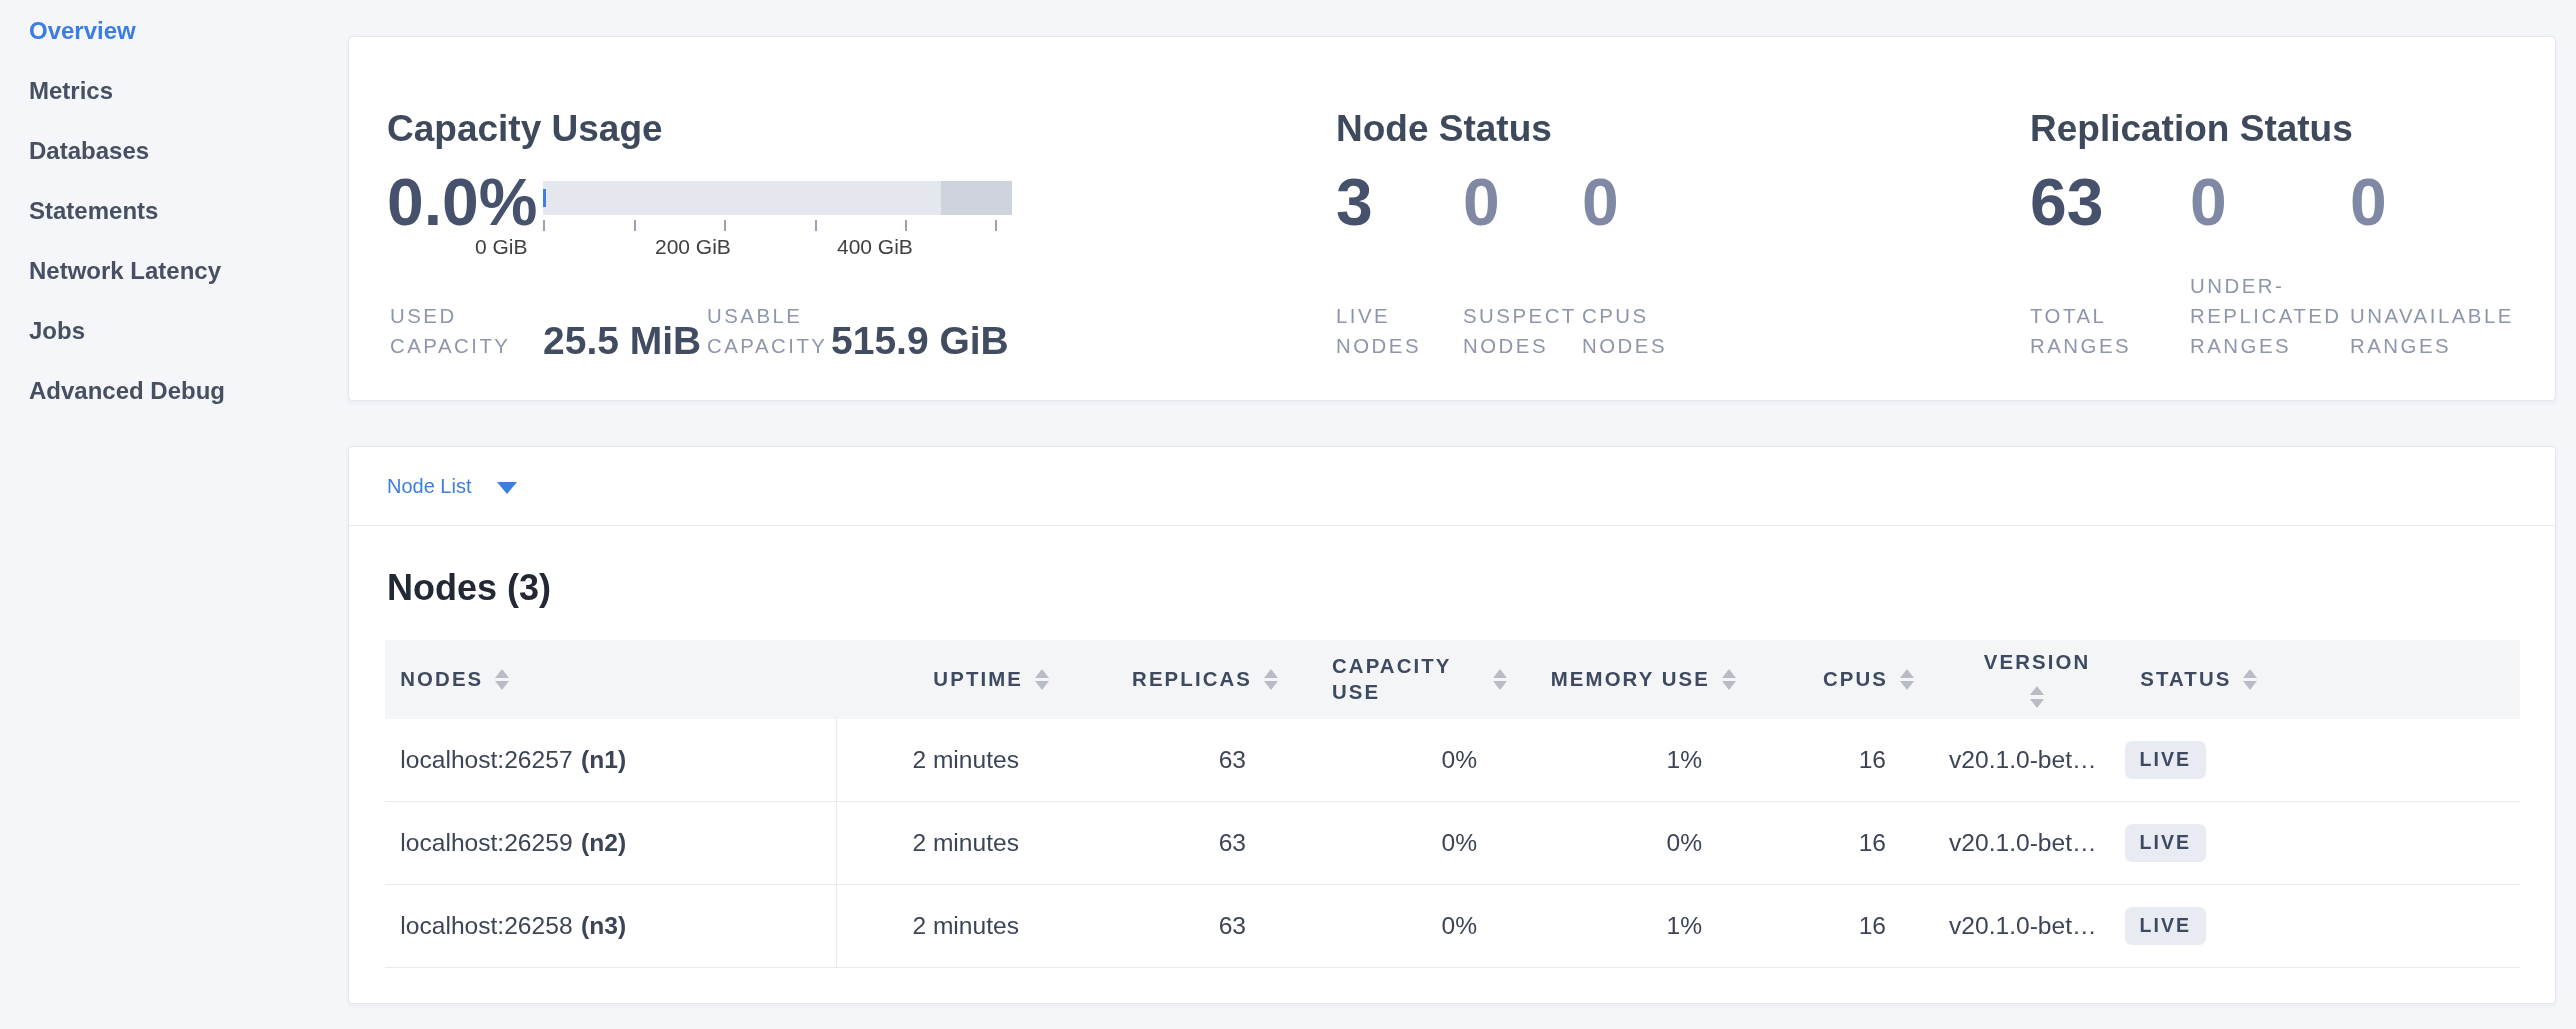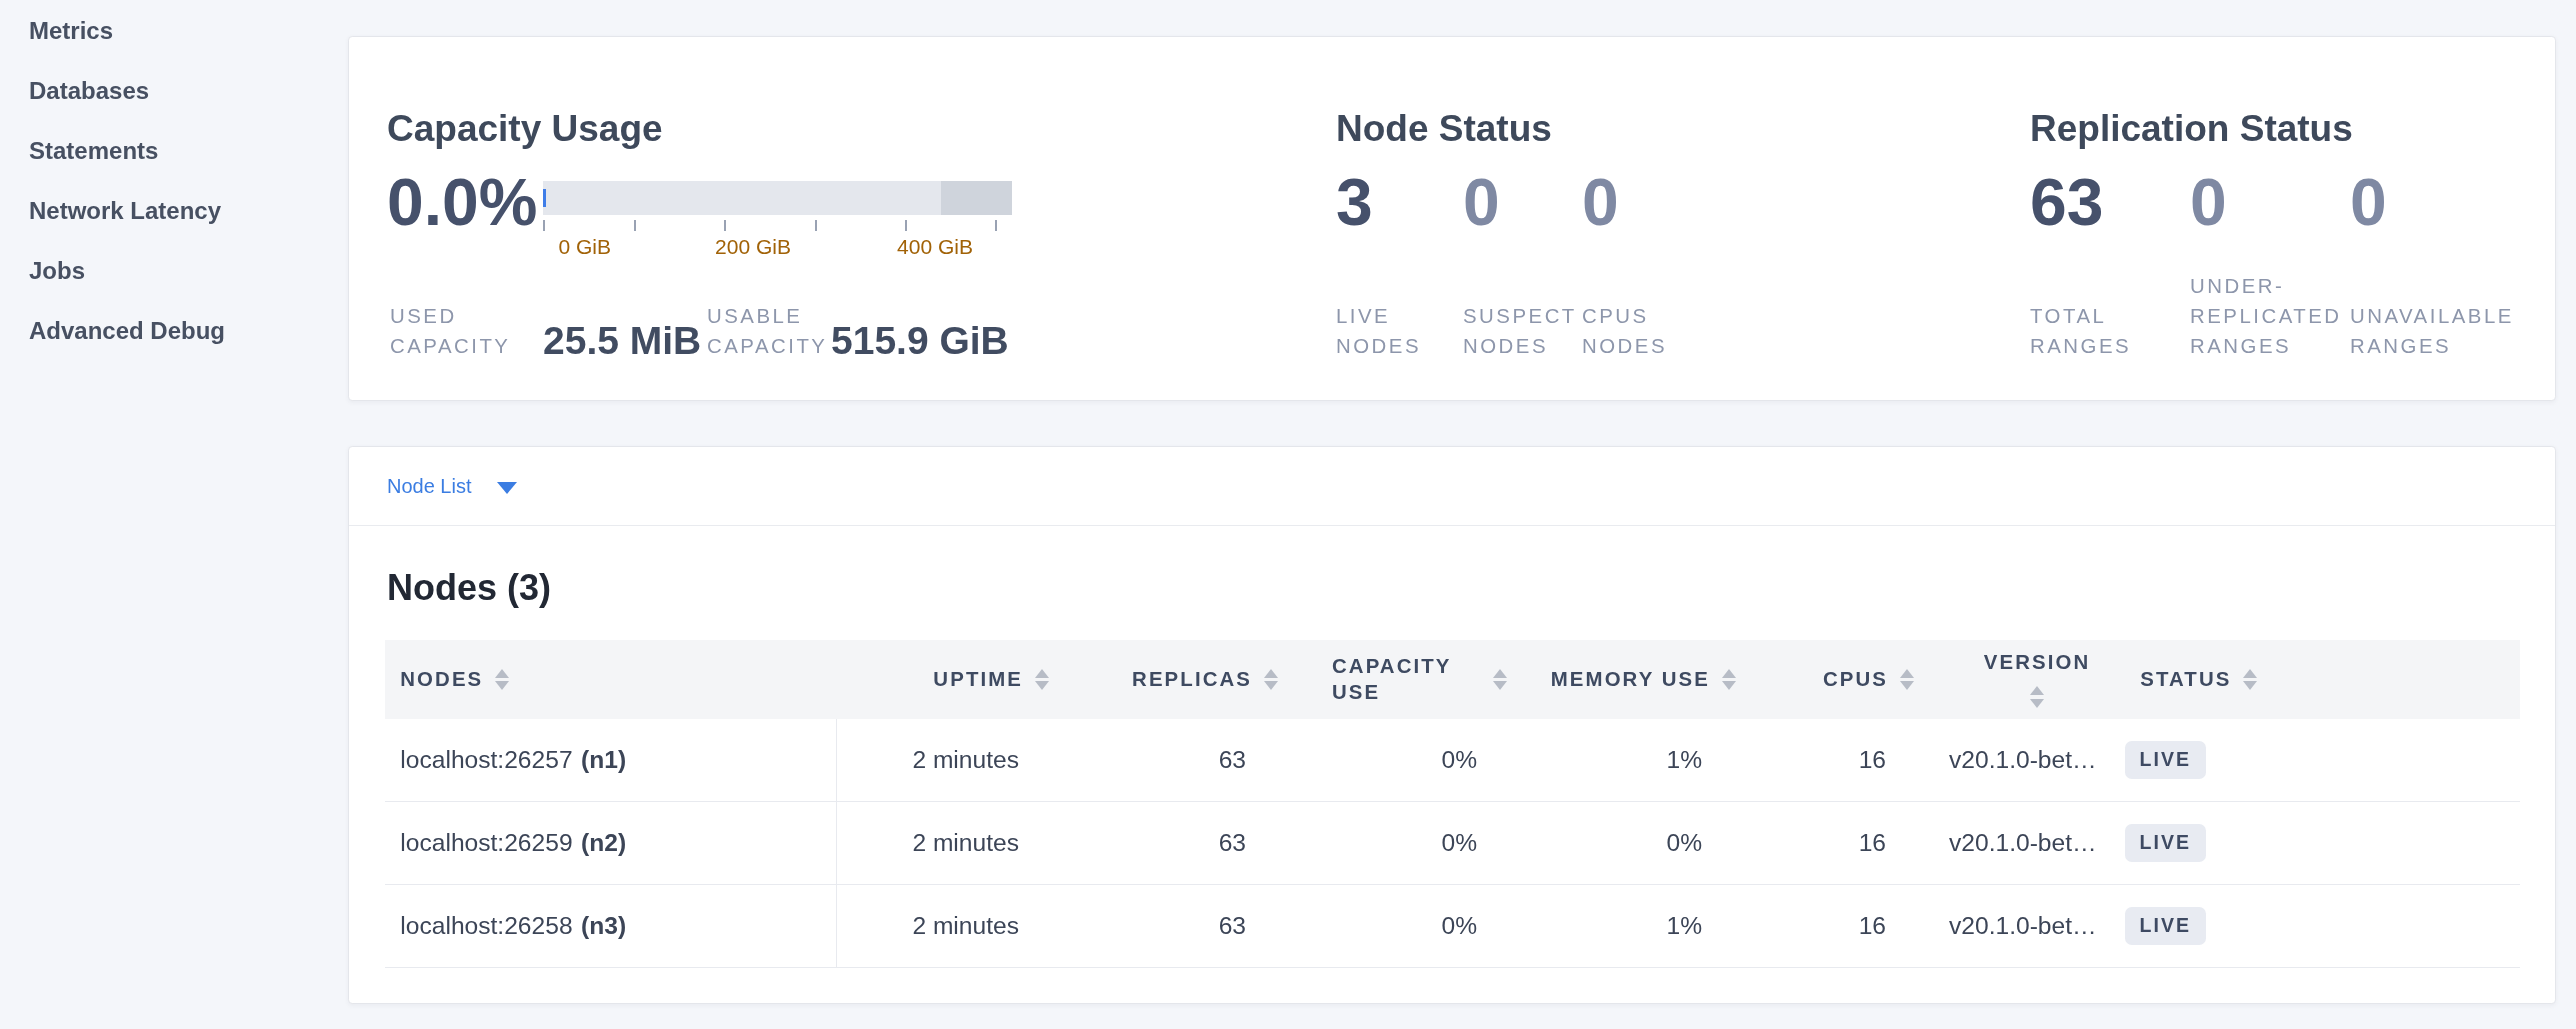--- a/index.html
+++ b/index.html
@@ -24,21 +24,21 @@
   .big-num.muted{color:#7f89a3;}
   .stat-label{position:absolute;bottom:39px;font-size:20.4px;font-weight:500;letter-spacing:2.5px;
               color:#8d96ab;line-height:30px;}
   .stat-value{position:absolute;bottom:37px;font-size:39px;font-weight:600;color:#414c61;line-height:44px;}
 
   .cap-bar{position:absolute;left:194px;top:144px;width:469px;height:34px;background:#e4e7ed;}
   .cap-bar .tail{position:absolute;right:0;top:0;width:15.2%;height:100%;background:#cfd4dc;}
   .used-marker{position:absolute;left:0;top:7.6px;width:3.4px;height:18.7px;background:#3f7de8;}
   .cap-ticks{position:absolute;left:194px;top:183px;width:469px;height:12px;}
   .tick{position:absolute;top:0;width:1.7px;height:11px;background:#99a2b3;}
-  .tick-label{position:absolute;top:198px;width:136px;text-align:right;font-size:21px;color:#a16207;}
+  .tick-label{position:absolute;top:198px;width:136px;text-align:left;font-size:21px;color:#404040;}
 
   
   .nl-strip{height:78px;border-bottom:1.7px solid #e9ebef;display:flex;align-items:center;padding-left:38px;}
   .nl-link{color:#3b7de2;font-size:20px;font-weight:500;display:flex;align-items:center;gap:25.5px;cursor:pointer;}
   .caret-down{width:0;height:0;border-left:10.2px solid transparent;border-right:10.2px solid transparent;
               border-top:12.7px solid #3b7de2;margin-top:3.4px;}
   .nodes-heading{margin:41px 0 0 38px;font-size:36px;font-weight:600;color:#222834;line-height:42px;}
 
   .tbl{width:2135px;margin:31px 37px 0 36px;}
   .grid-cols{display:grid;grid-template-columns:452px 212px 229px 229px 229px 178px 211px 394px;}
@@ -67,20 +67,21 @@
   .pr-memuse{padding-right:34px;}
   .pr-cpus{padding-right:28px;}
   .c-version{padding-left:35px;}
   .badge{display:inline-block;background:#e8ebf2;color:#3e4a63;font-size:19.5px;font-weight:700;
          letter-spacing:2.1px;padding:9.3px 14.4px;border-radius:6.8px;line-height:1;}
 </style>
 </head>
 <body>
 
 <nav class="sidebar">
+  <div class="side-item active">Overview</div>
   <div class="side-item">Metrics</div>
   <div class="side-item">Databases</div>
   <div class="side-item">Statements</div>
   <div class="side-item">Network Latency</div>
   <div class="side-item">Jobs</div>
   <div class="side-item">Advanced Debug</div>
 </nav>
 
 <div class="main">
 

